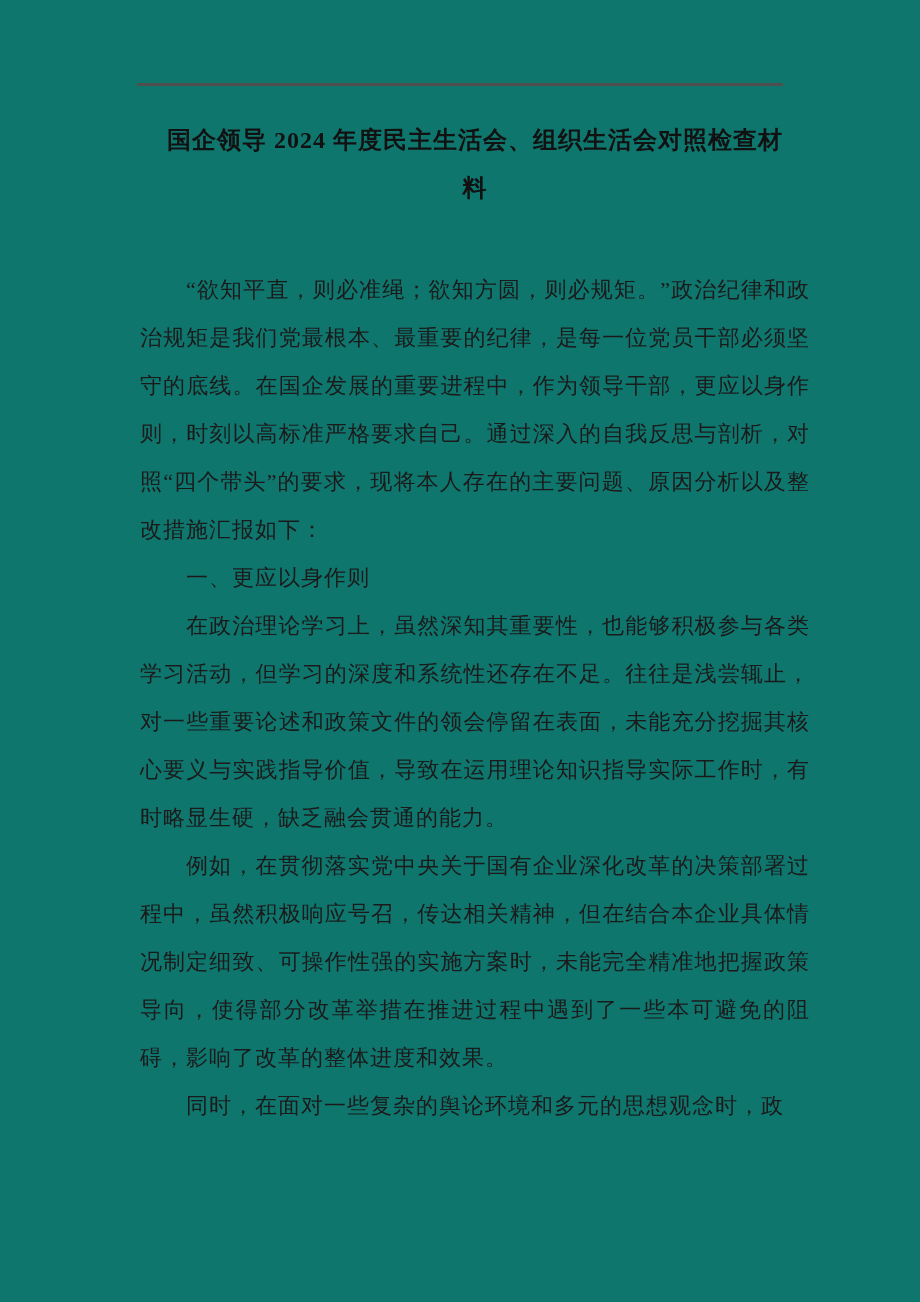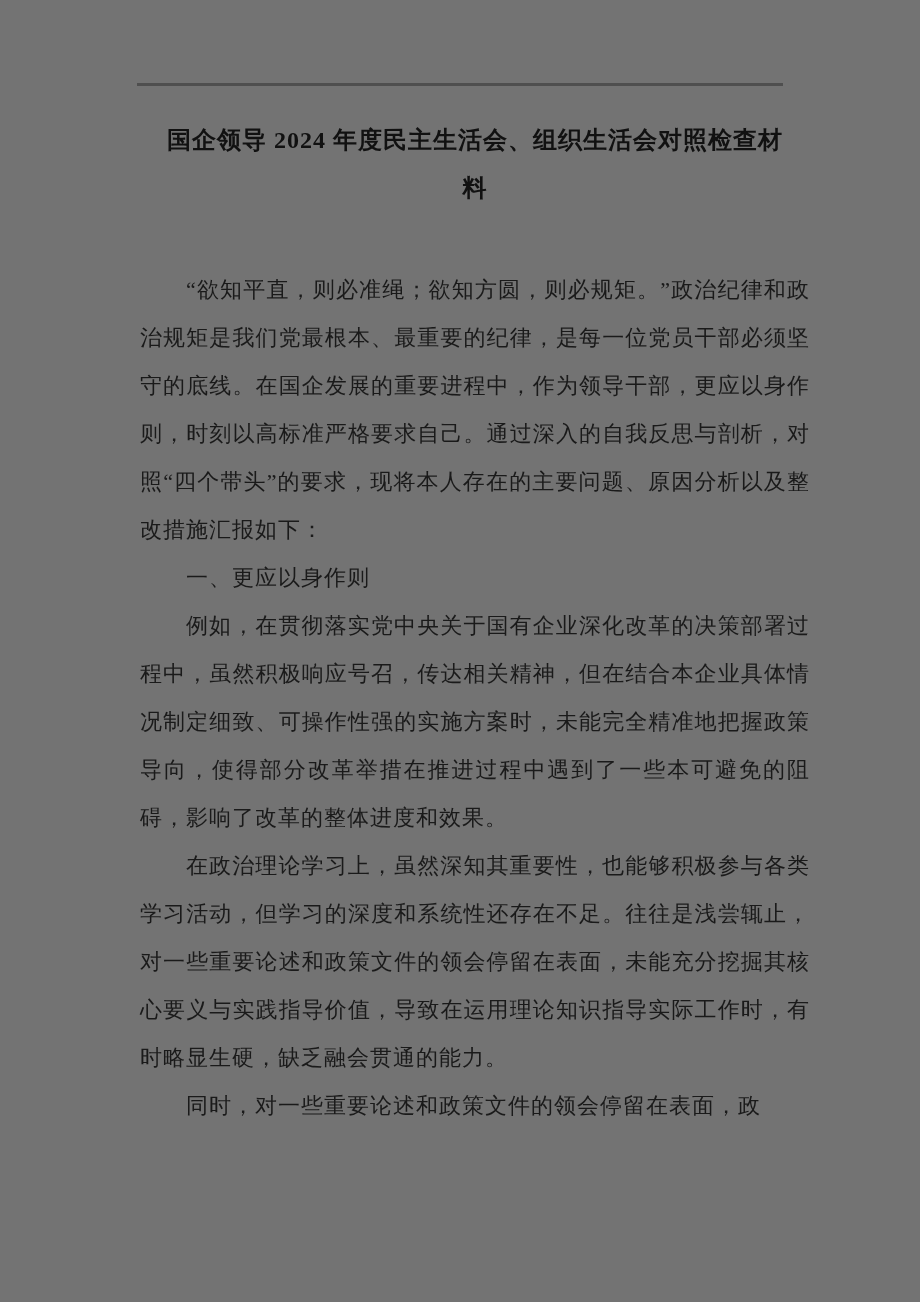--- a/index.html
+++ b/index.html
@@ -6,21 +6,21 @@
   body {
     width: 920px; height: 1302px;
     background: #ffffff;
     font-family: "Liberation Serif", "DejaVu Serif", serif;
     position: relative;
     overflow: hidden;
   }
   .page {
     position: absolute; left: 0; top: 0;
     width: 920px; height: 1302px;
-    background: #737373;
+    background: #0f766e;
   }
   .top-rule {
     position: absolute;
     left: 137px; top: 83px;
     width: 646px; height: 3px;
     background: #4f4f4f;
   }
   .doc-title {
     position: absolute;
     left: 140px; top: 116px;
@@ -75,18 +75,18 @@
 
   <h1 class="doc-title">
     <span class="title-line">国企领导 2024 年度民主生活会、组织生活会对照检查材</span>
     <span class="title-line">料</span>
   </h1>
 
 
   <div class="doc-body">
     <p>“欲知平直，则必准绳；欲知方圆，则必规矩。”政治纪律和政治规矩是我们党最根本、最重要的纪律，是每一位党员干部必须坚守的底线。在国企发展的重要进程中，作为领导干部，更应以身作则，时刻以高标准严格要求自己。通过深入的自我反思与剖析，对照“四个带头”的要求，现将本人存在的主要问题、原因分析以及整改措施汇报如下：</p>
     <p>一、更应以身作则</p>
+    <p>在政治理论学习上，虽然深知其重要性，也能够积极参与各类学习活动，但学习的深度和系统性还存在不足。往往是浅尝辄止，对一些重要论述和政策文件的领会停留在表面，未能充分挖掘其核心要义与实践指导价值，导致在运用理论知识指导实际工作时，有时略显生硬，缺乏融会贯通的能力。</p>
     <p>例如，在贯彻落实党中央关于国有企业深化改革的决策部署过程中，虽然积极响应号召，传达相关精神，但在结合本企业具体情况制定细致、可操作性强的实施方案时，未能完全精准地把握政策导向，使得部分改革举措在推进过程中遇到了一些本可避免的阻碍，影响了改革的整体进度和效果。</p>
-    <p>在政治理论学习上，虽然深知其重要性，也能够积极参与各类学习活动，但学习的深度和系统性还存在不足。往往是浅尝辄止，对一些重要论述和政策文件的领会停留在表面，未能充分挖掘其核心要义与实践指导价值，导致在运用理论知识指导实际工作时，有时略显生硬，缺乏融会贯通的能力。</p>
-    <p>同时，对一些重要论述和政策文件的领会停留在表面，政</p>
+    <p>同时，在面对一些复杂的舆论环境和多元的思想观念时，政</p>
   </div>
 
 </div>
 
 </body></html>

